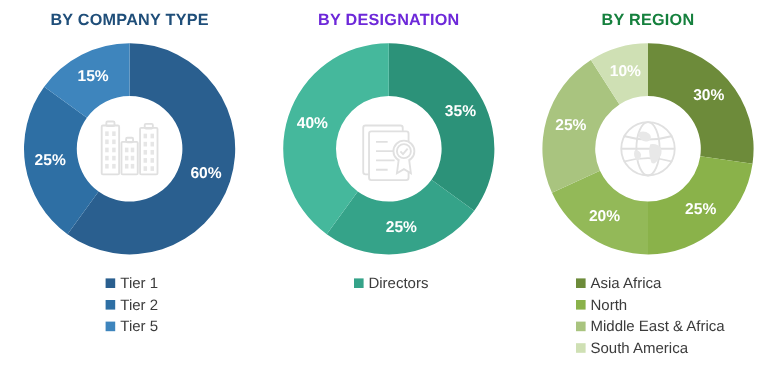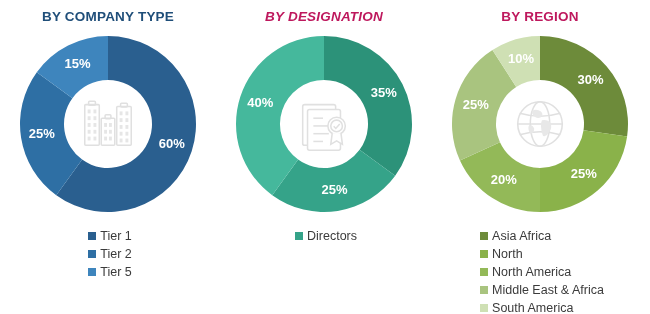--- a/index.html
+++ b/index.html
@@ -35,22 +35,22 @@
   .panel-title {
     font-size: 13.5px;
     font-weight: bold;
     letter-spacing: 0.2px;
     margin-top: 9px;
     margin-bottom: 0;
     text-align: center;
     white-space: nowrap;
   }
   .p1 .panel-title { color: #1f4e79; }
-  .p2 .panel-title { color: #be185d; font-style: italic; }
-  .p3 .panel-title { color: #be185d; }
+  .p2 .panel-title { color: #6d28d9; }
+  .p3 .panel-title { color: #15803d; }
 
   .donut-wrap {
     position: relative;
     width: 186px;
     height: 186px;
     margin-top: 7px;
   }
   .donut-svg {
     display: block;
     width: 186px;
@@ -259,24 +259,20 @@
     <div class="legend">
         <div class="legend-row">
           <span class="swatch" style="background: rgb(109, 139, 58);"></span>
           <span class="legend-label">Asia Africa</span>
         </div>
         <div class="legend-row">
           <span class="swatch" style="background: rgb(138, 178, 74);"></span>
           <span class="legend-label">North</span>
         </div>
         <div class="legend-row">
-          <span class="swatch" style="background: rgb(147, 185, 88);"></span>
-          <span class="legend-label">North America</span>
-        </div>
-        <div class="legend-row">
           <span class="swatch" style="background: rgb(169, 196, 127);"></span>
           <span class="legend-label">Middle East &amp; Africa</span>
         </div>
         <div class="legend-row">
           <span class="swatch" style="background: rgb(207, 224, 180);"></span>
           <span class="legend-label">South America</span>
         </div>
       </div>
   </div>
 

